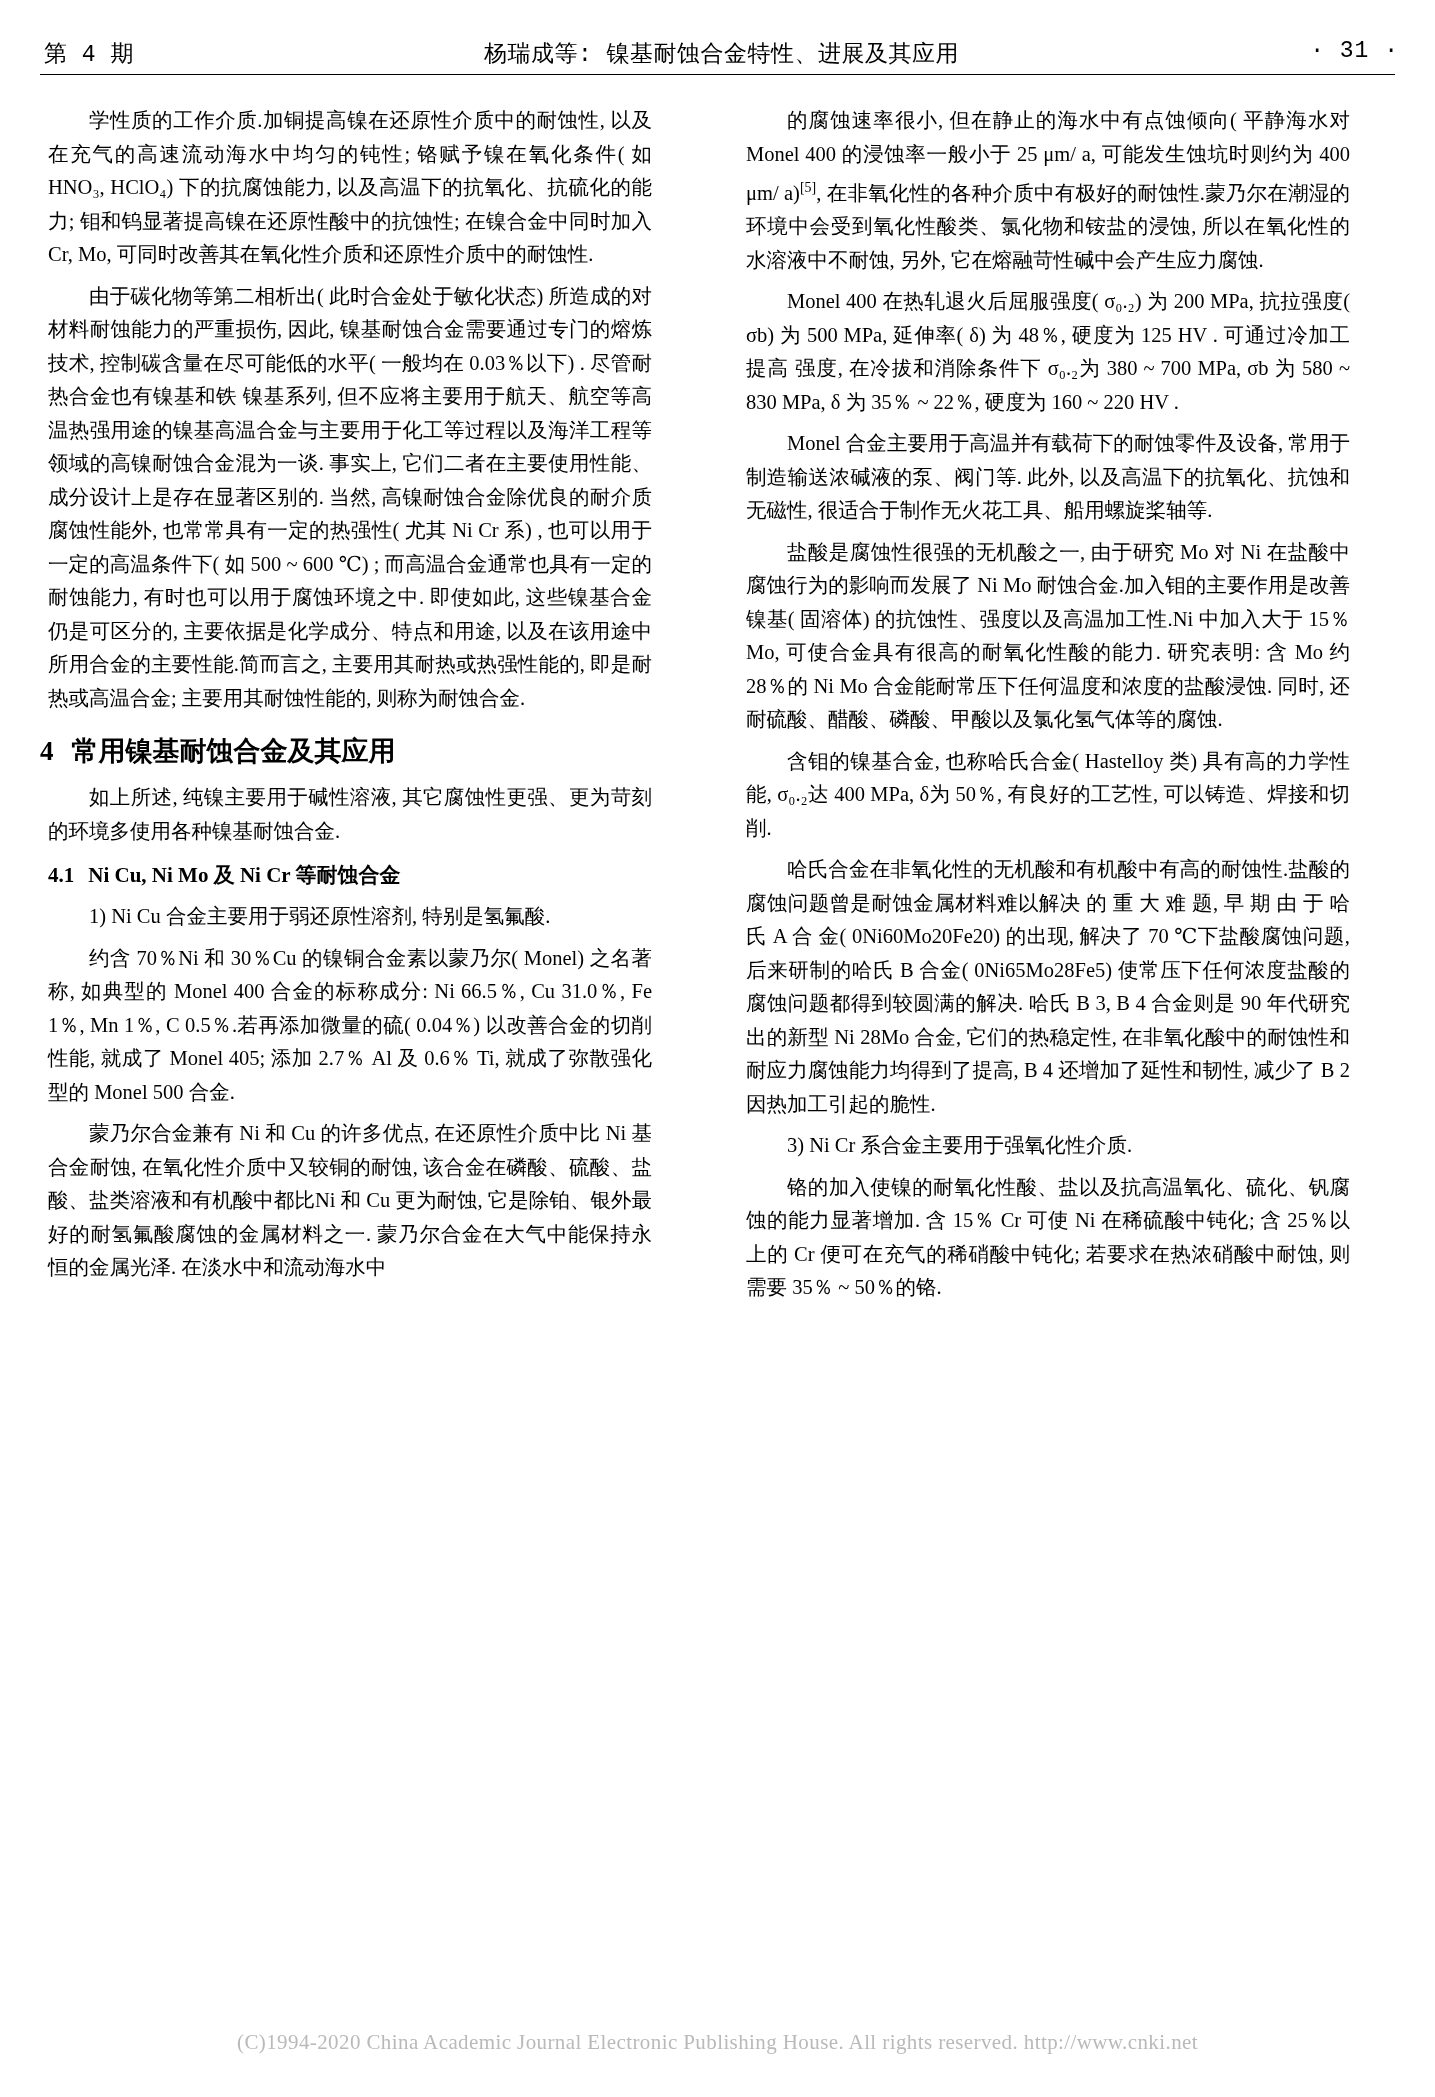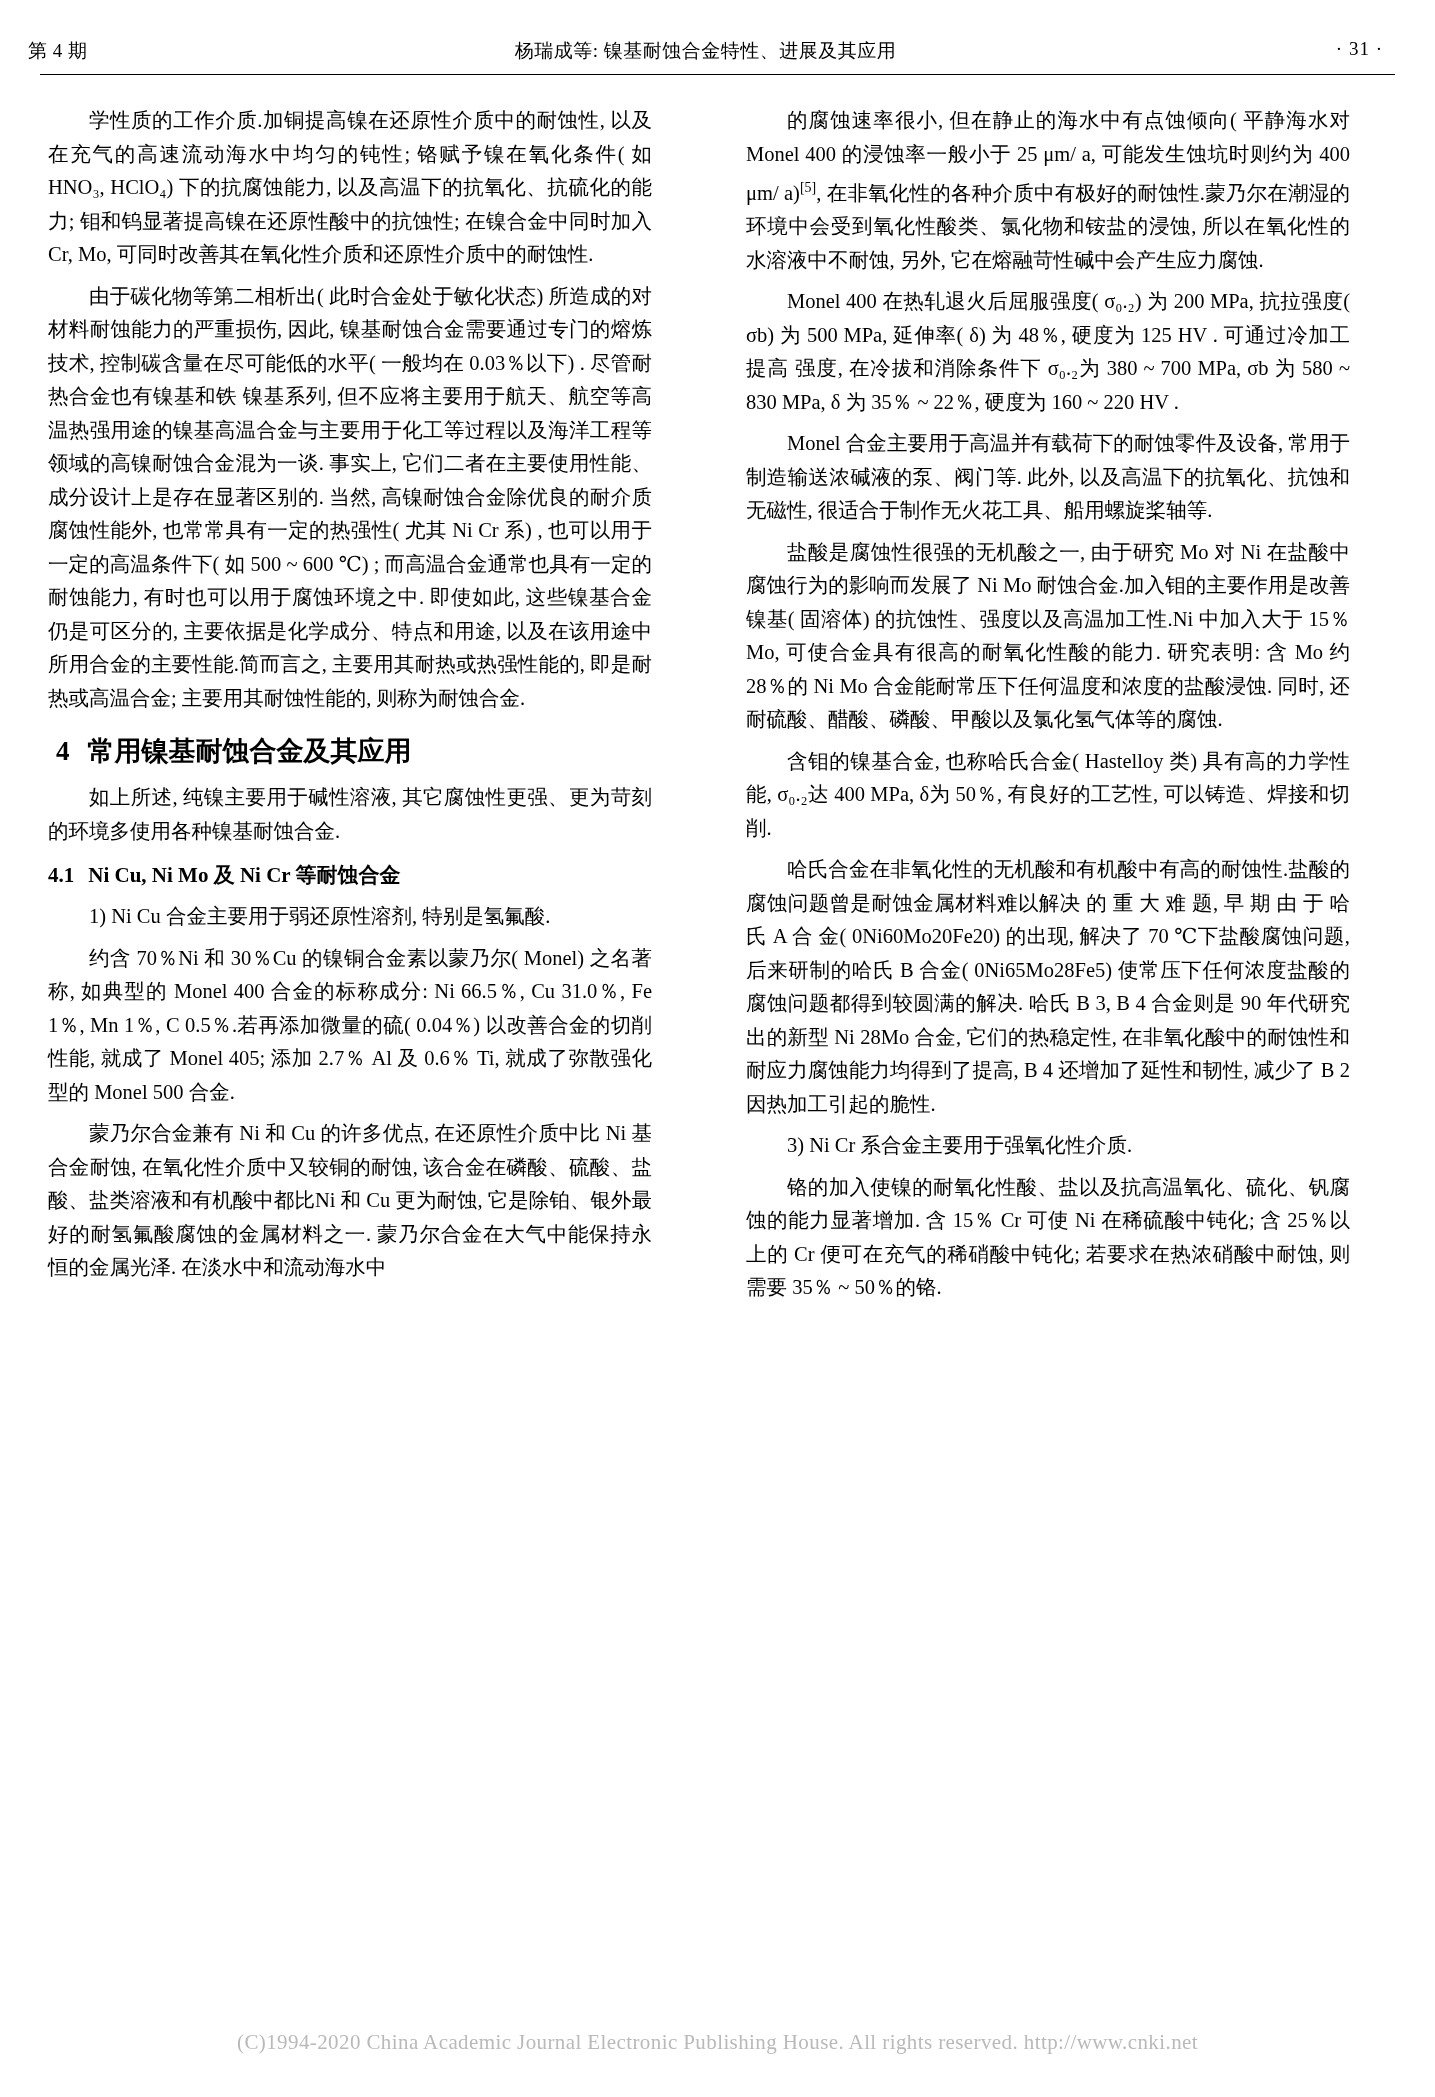--- a/index.html
+++ b/index.html
@@ -18,25 +18,26 @@
   .page {
     position: absolute;
     left: 0; top: 0;
     width: 1435px;
     height: 2097px;
   }
 
   
   .header {
     position: absolute;
-    left: 28px;
+    left: 44px;
     top: 38px;
     width: 1355px;
     height: 34px;
-    font-size: 19px;
+    font-size: 23px;
+    font-family: Liberation Mono, monospace;
   }
   .header .issue {
     position: absolute;
     left: 0;
     top: 0;
     letter-spacing: 0.5px;
   }
   .header .title {
     position: absolute;
     left: 0;
@@ -73,21 +74,21 @@
   .col-left { left: 40px; }
   .col-right { left: 738px; }
 
   p {
     margin: 8px;
     text-indent: 2em;
   }
 
   
   h2.section {
-    margin: 16px 0 10px 16px;
+    margin: 16px 0 10px 0;
     font-size: 27px;
     font-weight: bold;
     line-height: 40px;
     text-indent: 0;
   }
   h2.section .num {
     margin-right: 18px;
   }
   h3.subsection {
     margin: 10px 0 4px 8px;

